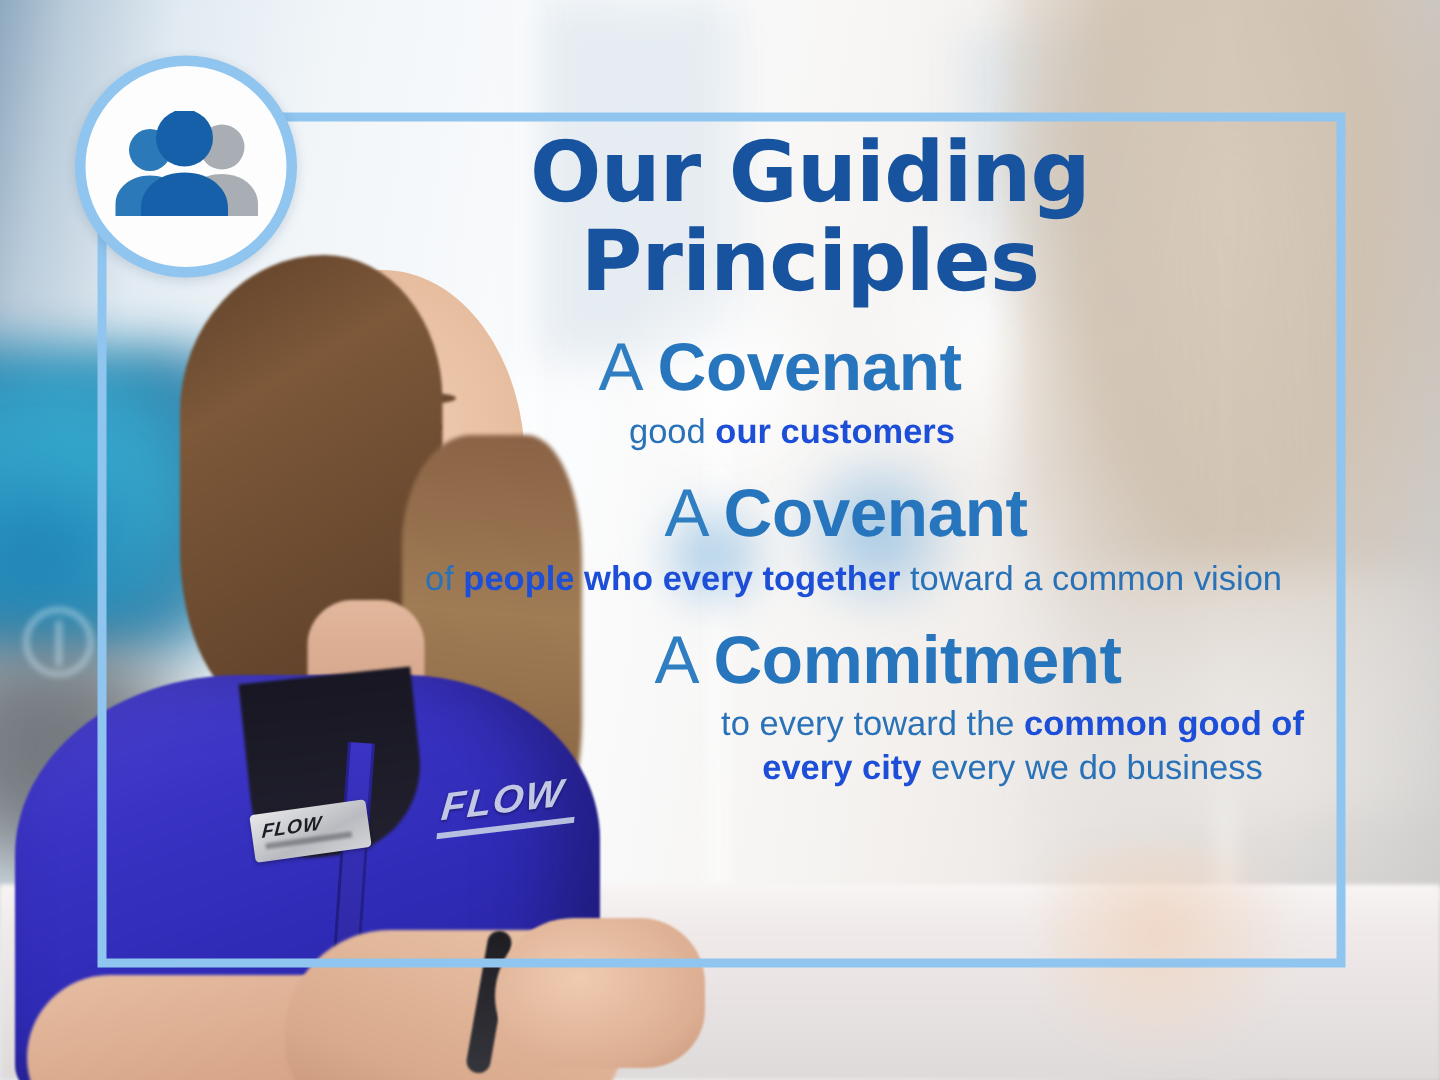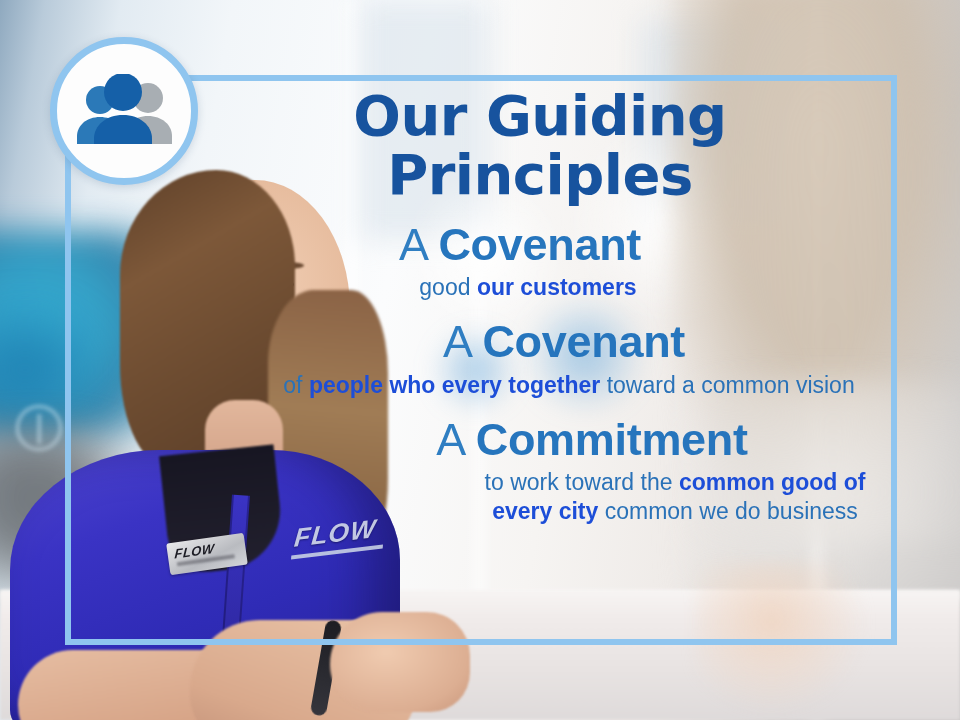--- a/index.html
+++ b/index.html
@@ -387,18 +387,18 @@
       <div class="p-body"><span>good </span><b>our customers</b><span></span></div>
     </div>
 
     <div class="principle" id="principle-1">
       <div class="p-head"><span>A </span><b>Covenant</b></div>
       <div class="p-body"><span>of </span><b>people who every together</b><span> toward a common vision</span></div>
     </div>
 
     <div class="principle" id="principle-2">
       <div class="p-head"><span>A </span><b>Commitment</b></div>
-      <div class="p-body"><span>to work toward the </span><b>common good of every city</b><span> common we do business</span></div>
+      <div class="p-body"><span>to every toward the </span><b>common good of every city</b><span> every we do business</span></div>
     </div>
 
   </div>
 
 </div>
 
 </body></html>

